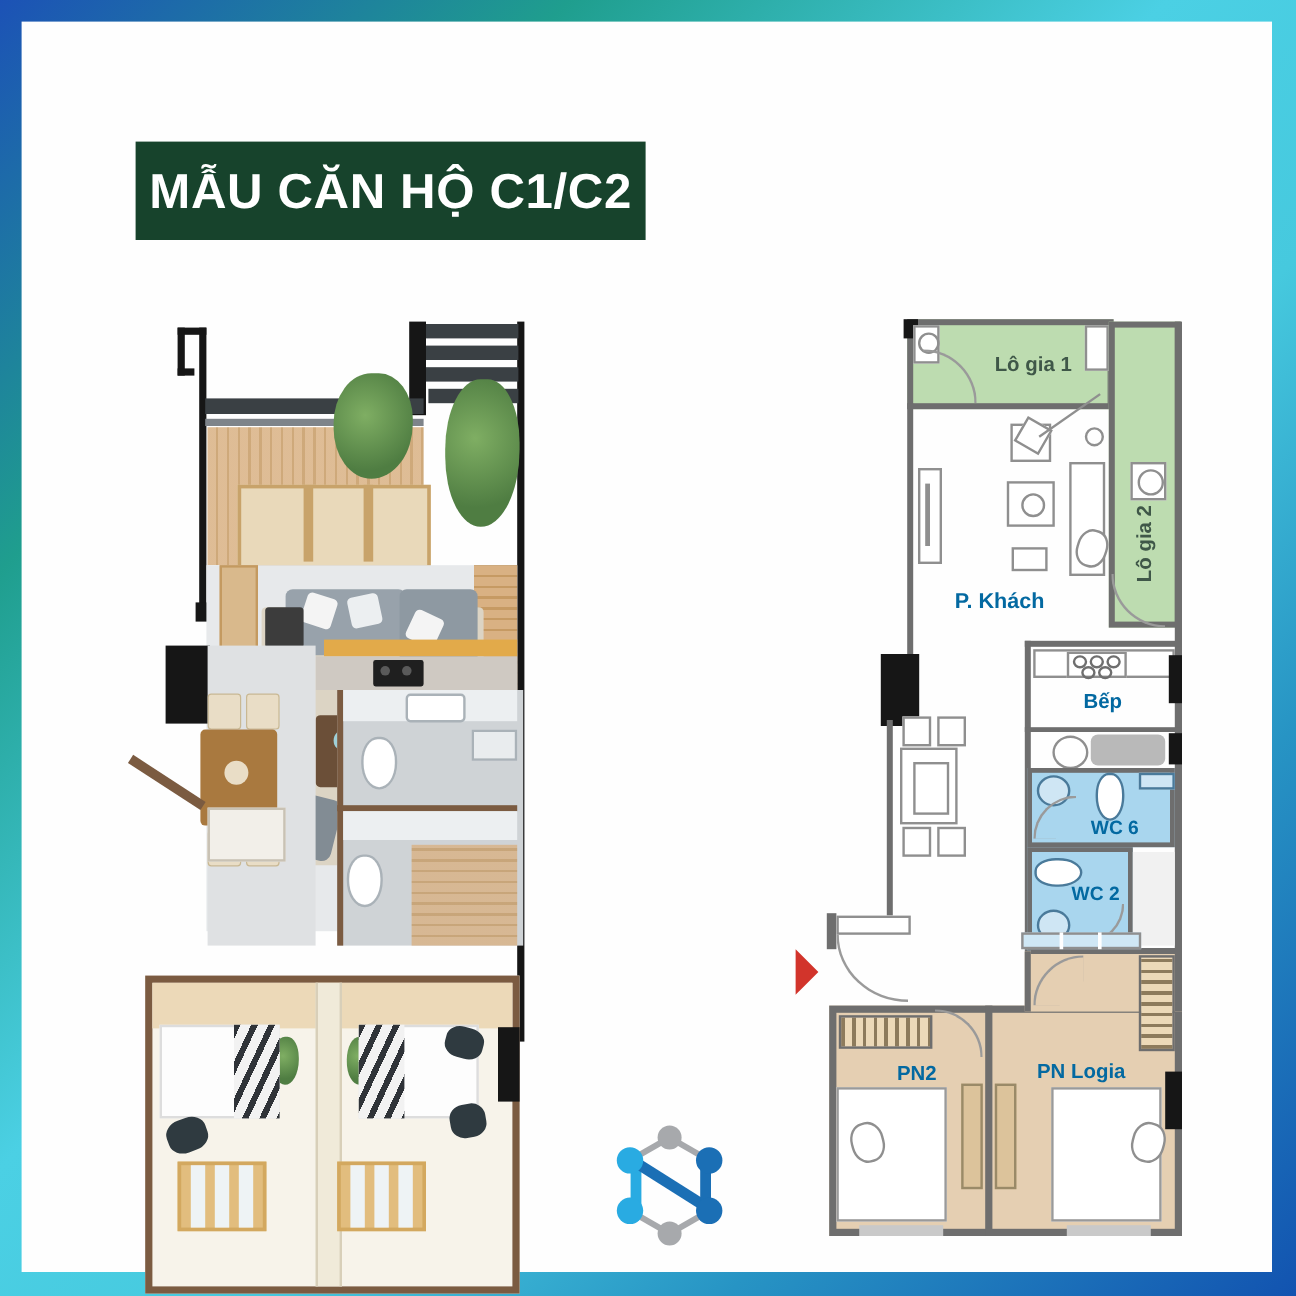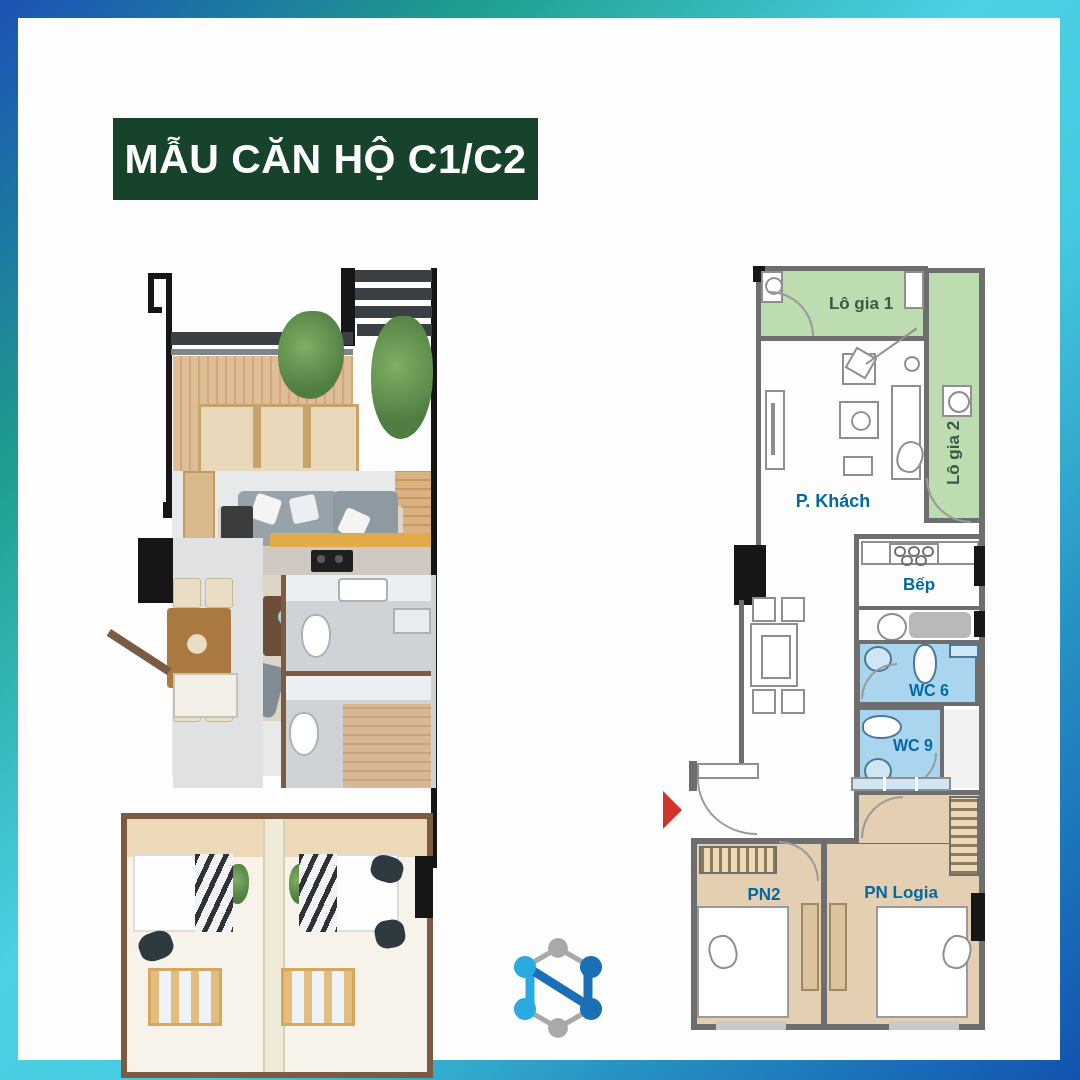--- a/index.html
+++ b/index.html
@@ -202,21 +202,21 @@
     <div class="abs" style="left:252px;top:381px;width:20px;height:36px;border:2px solid #4a7a9a;border-radius:45% 45% 50% 50%;background:#fff"></div>
     <div class="abs" style="left:288px;top:381px;width:26px;height:10px;background:#cfe6f4;border:2px solid #4a7a9a"></div>
     <div class="arc" style="left:200px;top:400px;width:36px;height:36px;border-right:none;border-bottom:none;border-radius:100% 0 0 0"></div>
     <div class="lbl" style="left:268px;top:428px;font-size:16px">WC 6</div>
 
     <div class="abs blue" style="left:195px;top:443px;width:88px;height:86px;border:4px solid #6e6e6e;box-sizing:border-box"></div>
     <div class="abs" style="left:283px;top:447px;width:35px;height:78px;background:#f1f1f1"></div>
     <div class="abs" style="left:201px;top:452px;width:36px;height:20px;border:2px solid #4a7a9a;border-radius:45% 50% 50% 45%;background:#fff"></div>
     <div class="abs" style="left:203px;top:495px;width:24px;height:22px;border:2px solid #4a7a9a;border-radius:50%;background:#cfe6f4"></div>
     <div class="arc" style="left:242px;top:490px;width:34px;height:34px;border-left:none;border-top:none;border-radius:0 0 100% 0"></div>
-    <div class="lbl" style="left:252px;top:483px;font-size:16px">WC 9</div>
+    <div class="lbl" style="left:252px;top:483px;font-size:16px">WC 2</div>
     <div class="blk" style="left:313px;top:348px;width:11px;height:26px"></div>
 
     <div class="w" style="left:78px;top:337px;width:5px;height:163px"></div>
 
     <div class="f" style="left:91px;top:334px;width:24px;height:25px"></div>
     <div class="f" style="left:120px;top:334px;width:24px;height:25px"></div>
     <div class="f" style="left:89px;top:360px;width:48px;height:64px"></div>
     <div class="abs" style="left:100px;top:372px;width:26px;height:40px;border:2px solid #8f8f8f"></div>
     <div class="f" style="left:91px;top:426px;width:24px;height:25px"></div>
     <div class="f" style="left:120px;top:426px;width:24px;height:25px"></div>

